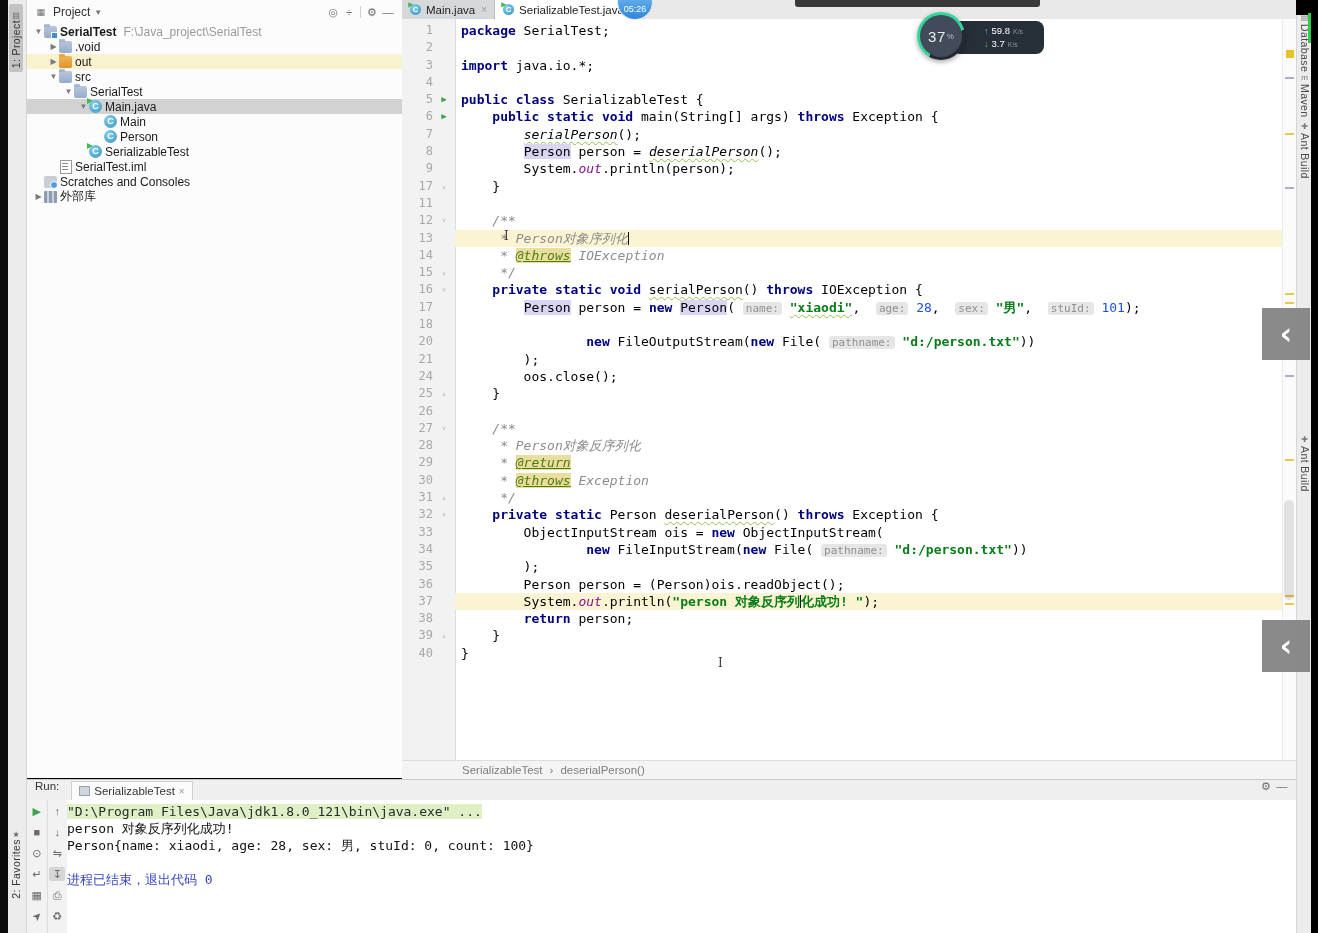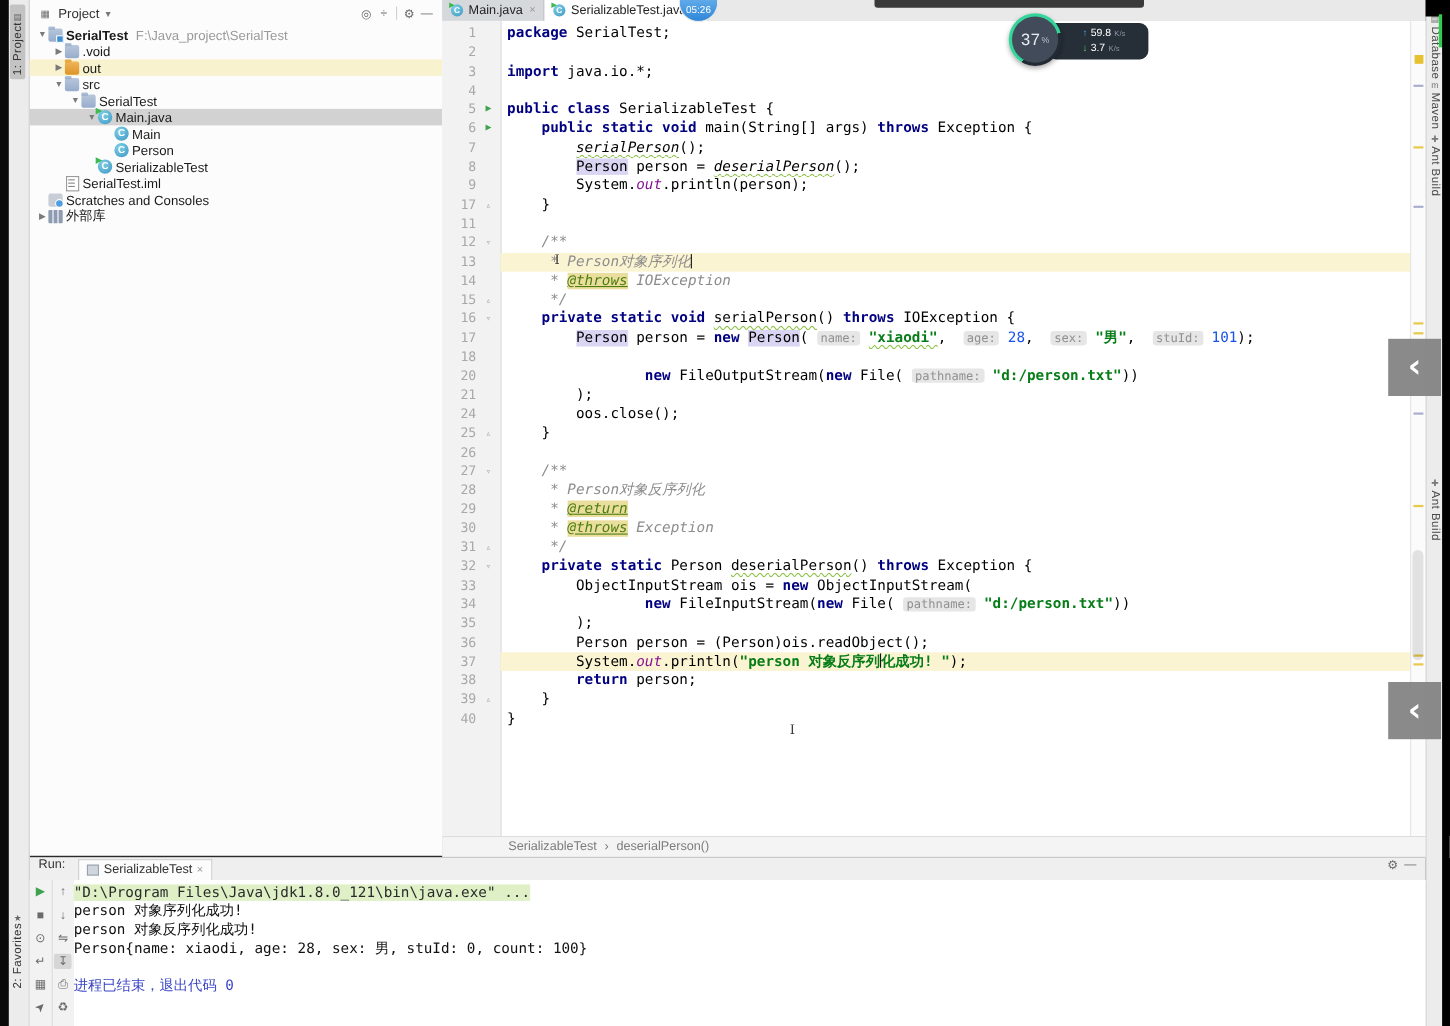--- a/index.html
+++ b/index.html
@@ -356,21 +356,20 @@
       <span class="rt-ic">↑</span>
       <span class="rt-ic">↓</span>
       <span class="rt-ic">⇋</span>
       <span class="rt-ic boxed">↧</span>
       <span class="rt-ic">⎙</span>
       <span class="rt-ic">♻</span>
     </div>
 </div>
 <div class="abs" id="console">
     <div class="cline"><span class="cmd">"D:\Program Files\Java\jdk1.8.0_121\bin\java.exe" ...</span></div>
-    <div class="cline">person 对象序列化成功!</div>
     <div class="cline">person 对象反序列化成功!</div>
     <div class="cline">Person{name: xiaodi, age: 28, sex: 男, stuId: 0, count: 100}</div>
     <div class="cline"> </div>
     <div class="cline sys">进程已结束，退出代码 0</div>
   </div>
 
 <div class="abs" id="topbar-ov"></div>
 <div class="abs" id="clock-ov">
   <span>05:26</span>
 </div>

